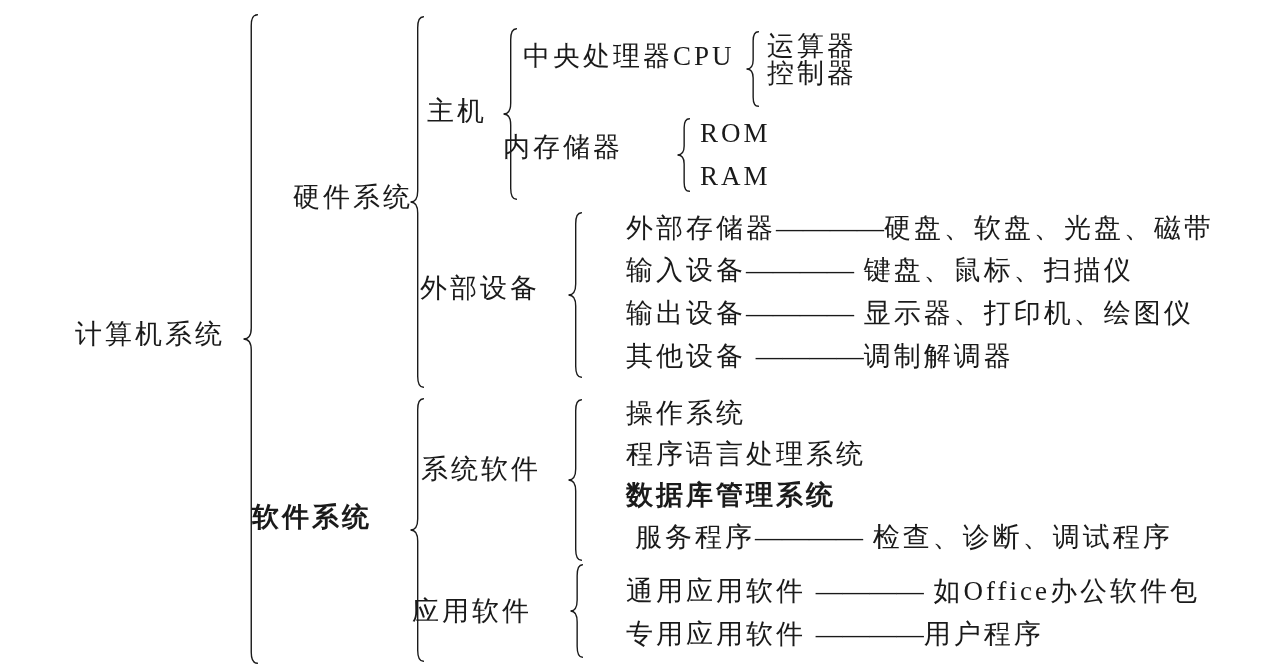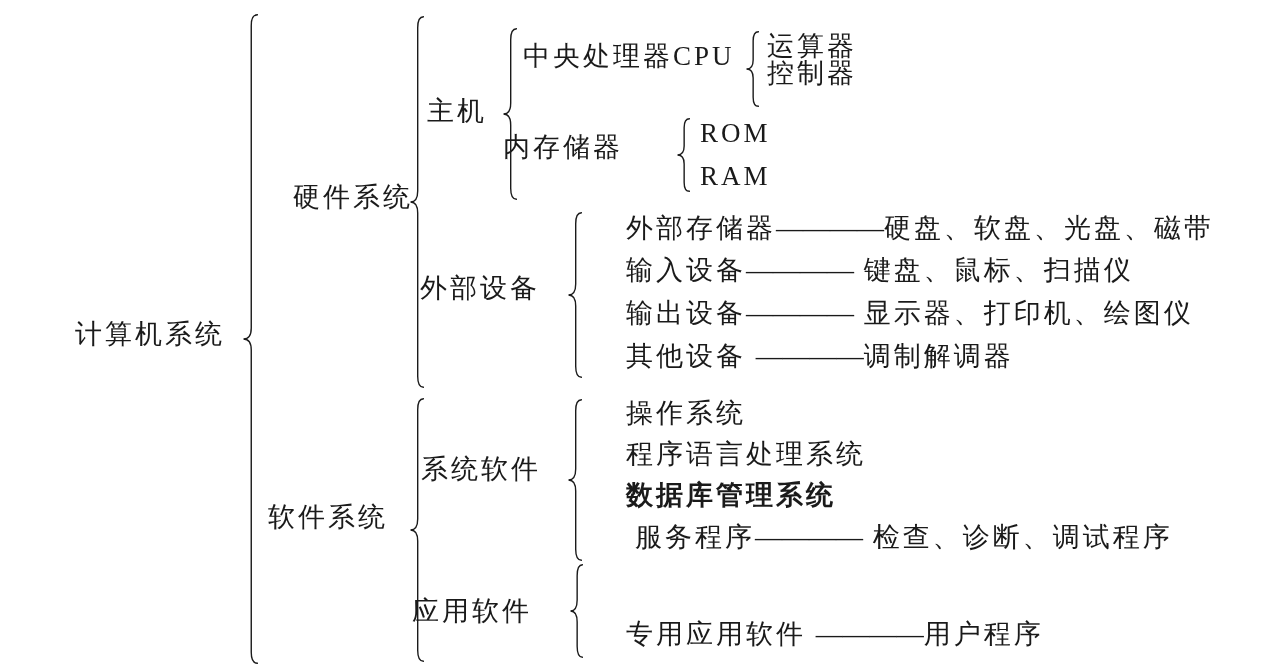--- a/index.html
+++ b/index.html
@@ -50,21 +50,21 @@
       </svg>
     </div>
 
   <div class="node" style="left:265px; top:198px;margin-left:28px;">硬件系统</div>
   <div class="brace" style="left:410px; top:16px; height:372px;">
       <svg width="14" height="372" viewBox="0 0 14 372" xmlns="http://www.w3.org/2000/svg">
         <path d="M 13.5 0.7 Q 7.700000000000001 0.7 7.700000000000001 11.7 L 7.700000000000001 175 Q 7.700000000000001 186 0.5 186 Q 7.700000000000001 186 7.700000000000001 197 L 7.700000000000001 360.3 Q 7.700000000000001 371.3 13.5 371.3" fill="none" stroke="#1a1a1a" stroke-width="1.4" stroke-linecap="round"></path>
       </svg>
     </div>
 
-  <div class="node" style="left:268px; top:518px;">软件系统</div>
+  <div class="node" style="left:252px; top:518px;font-weight:bold;">软件系统</div>
   <div class="brace" style="left:410px; top:398px; height:264px;">
       <svg width="14" height="264" viewBox="0 0 14 264" xmlns="http://www.w3.org/2000/svg">
         <path d="M 13.5 0.7 Q 7.700000000000001 0.7 7.700000000000001 11.7 L 7.700000000000001 121 Q 7.700000000000001 132 0.5 132 Q 7.700000000000001 132 7.700000000000001 143 L 7.700000000000001 252.3 Q 7.700000000000001 263.3 13.5 263.3" fill="none" stroke="#1a1a1a" stroke-width="1.4" stroke-linecap="round"></path>
       </svg>
     </div>
 
   <div class="node" style="left:427px; top:112px;">主机</div>
   <div class="brace" style="left:503px; top:28px; height:172px;">
       <svg width="14" height="172" viewBox="0 0 14 172" xmlns="http://www.w3.org/2000/svg">
         <path d="M 13.5 0.7 Q 7.700000000000001 0.7 7.700000000000001 11.7 L 7.700000000000001 75 Q 7.700000000000001 86 0.5 86 Q 7.700000000000001 86 7.700000000000001 97 L 7.700000000000001 160.3 Q 7.700000000000001 171.3 13.5 171.3" fill="none" stroke="#1a1a1a" stroke-width="1.4" stroke-linecap="round"></path>
@@ -129,17 +129,20 @@
     <span class="name">服务程序</span><span class="dash">————</span><span class="desc"> 检查、诊断、调试程序</span>
   </div>
 
   <div class="node" style="left:412px; top:612px;">应用软件</div>
   <div class="brace" style="left:570px; top:564px; height:94px; width:13px;">
       <svg width="13" height="94" viewBox="0 0 13 94" xmlns="http://www.w3.org/2000/svg">
         <path d="M 12.5 0.7 Q 7.15 0.7 7.15 11.7 L 7.15 36 Q 7.15 47 0.5 47 Q 7.15 47 7.15 58 L 7.15 82.3 Q 7.15 93.3 12.5 93.3" fill="none" stroke="#1a1a1a" stroke-width="1.4" stroke-linecap="round"></path>
       </svg>
     </div>
 
+  <div class="node" style="left:587px; top:592px;">
+    <span class="name">通用应用软件 </span><span class="dash">————</span><span class="desc"> 如Office办公软件包</span>
+  </div>
   <div class="node" style="left:587px; top:635px;">
     <span class="name">专用应用软件 </span><span class="dash">————</span><span class="desc">用户程序</span>
   </div>
 
 </div>
 
 </body></html>

